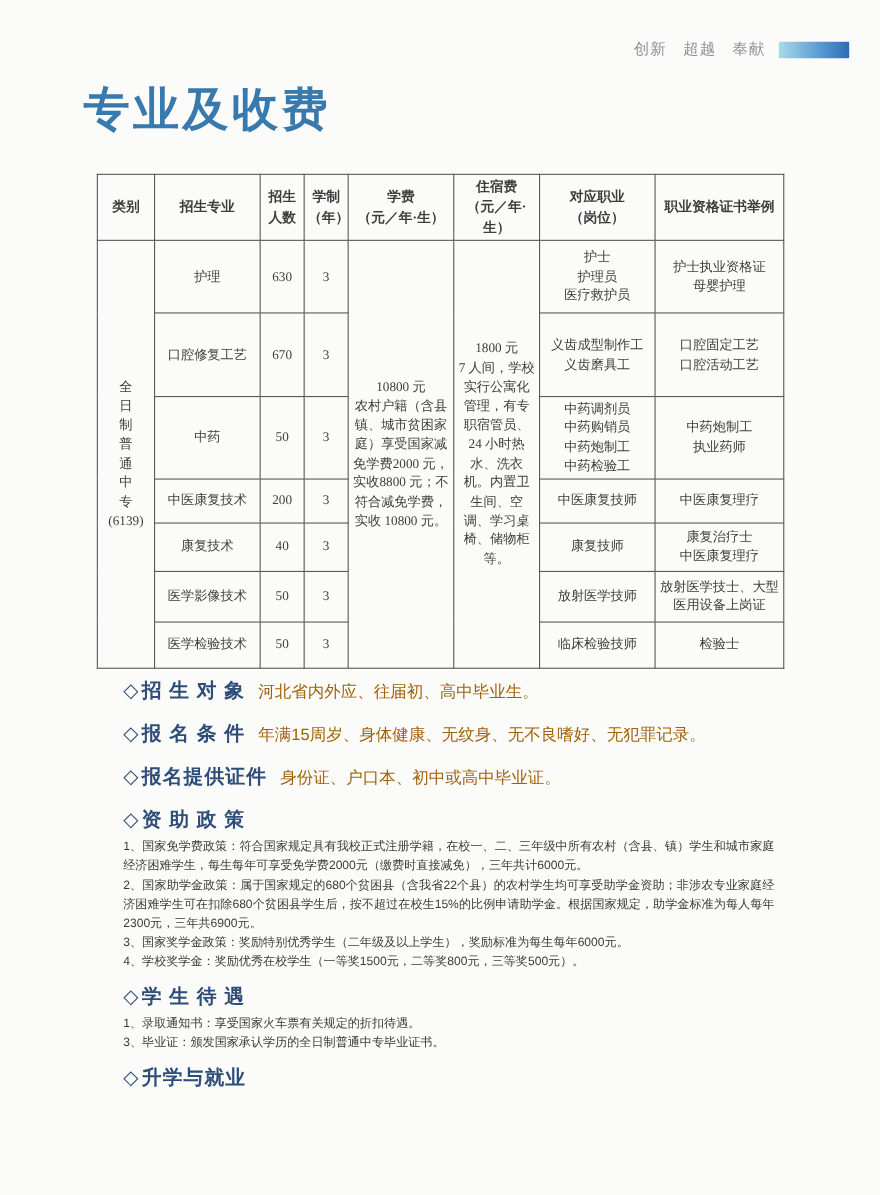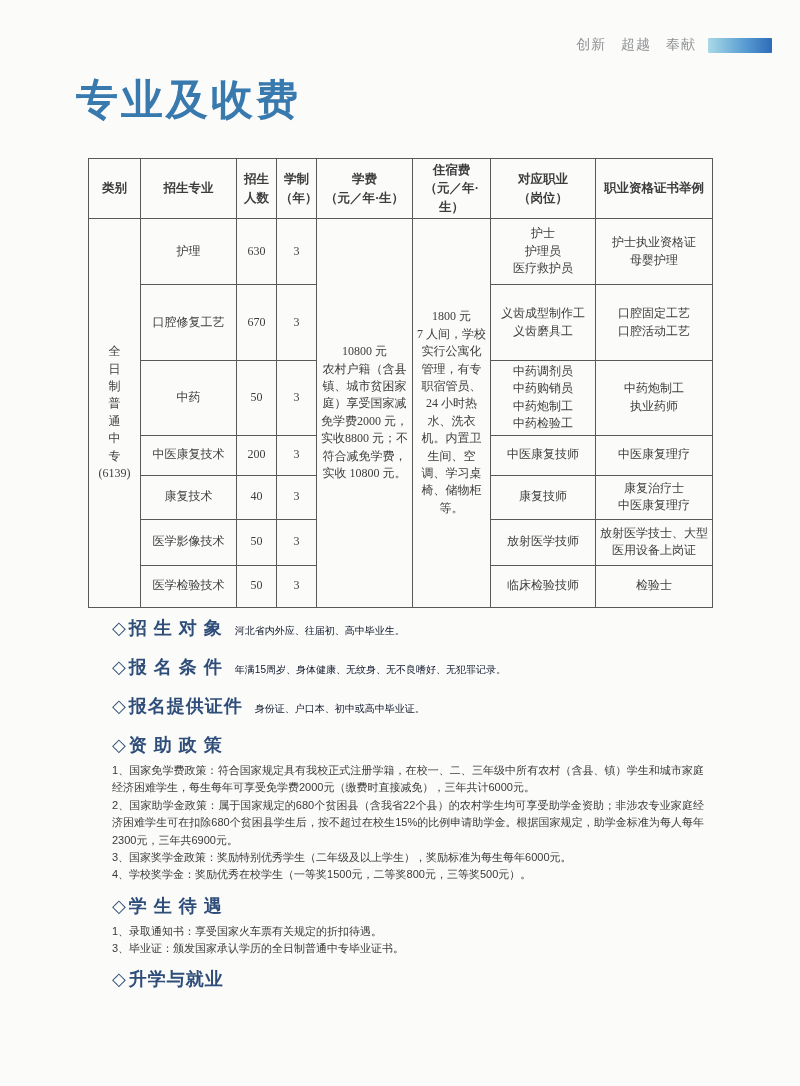--- a/index.html
+++ b/index.html
@@ -54,21 +54,21 @@
     position: absolute; left: 112px; top: 616px; width: 592px;
     color: #3a3a3a;
   }
   .sec-row { display: flex; align-items: baseline; margin-bottom: 15px; }
   .sec-head {
     display: flex; align-items: baseline;
     color: #2e4d78; font-weight: bold; font-size: 18px;
     letter-spacing: 1px; white-space: nowrap;
   }
   .diamond { font-size: 18px; font-weight: normal; margin-right: 2px; }
-  .sec-inline-text { font-size: 10px; color: #0f172a; margin-left: 12px; }
+  .sec-inline-text { font-size: 15px; color: #a16207; margin-left: 12px; }
   .sec-block { margin-bottom: 10px; }
   .sec-block .sec-head { margin-bottom: 5px; }
   .sec-item { font-size: 11px; line-height: 1.58; color: #3a3a3a; text-align: justify; }
   .gap-lg { margin-top: 6px; }
 </style>
 </head>
 <body>
 
 <div class="top-right">
   <span class="motto">创新 超越 奉献</span>

